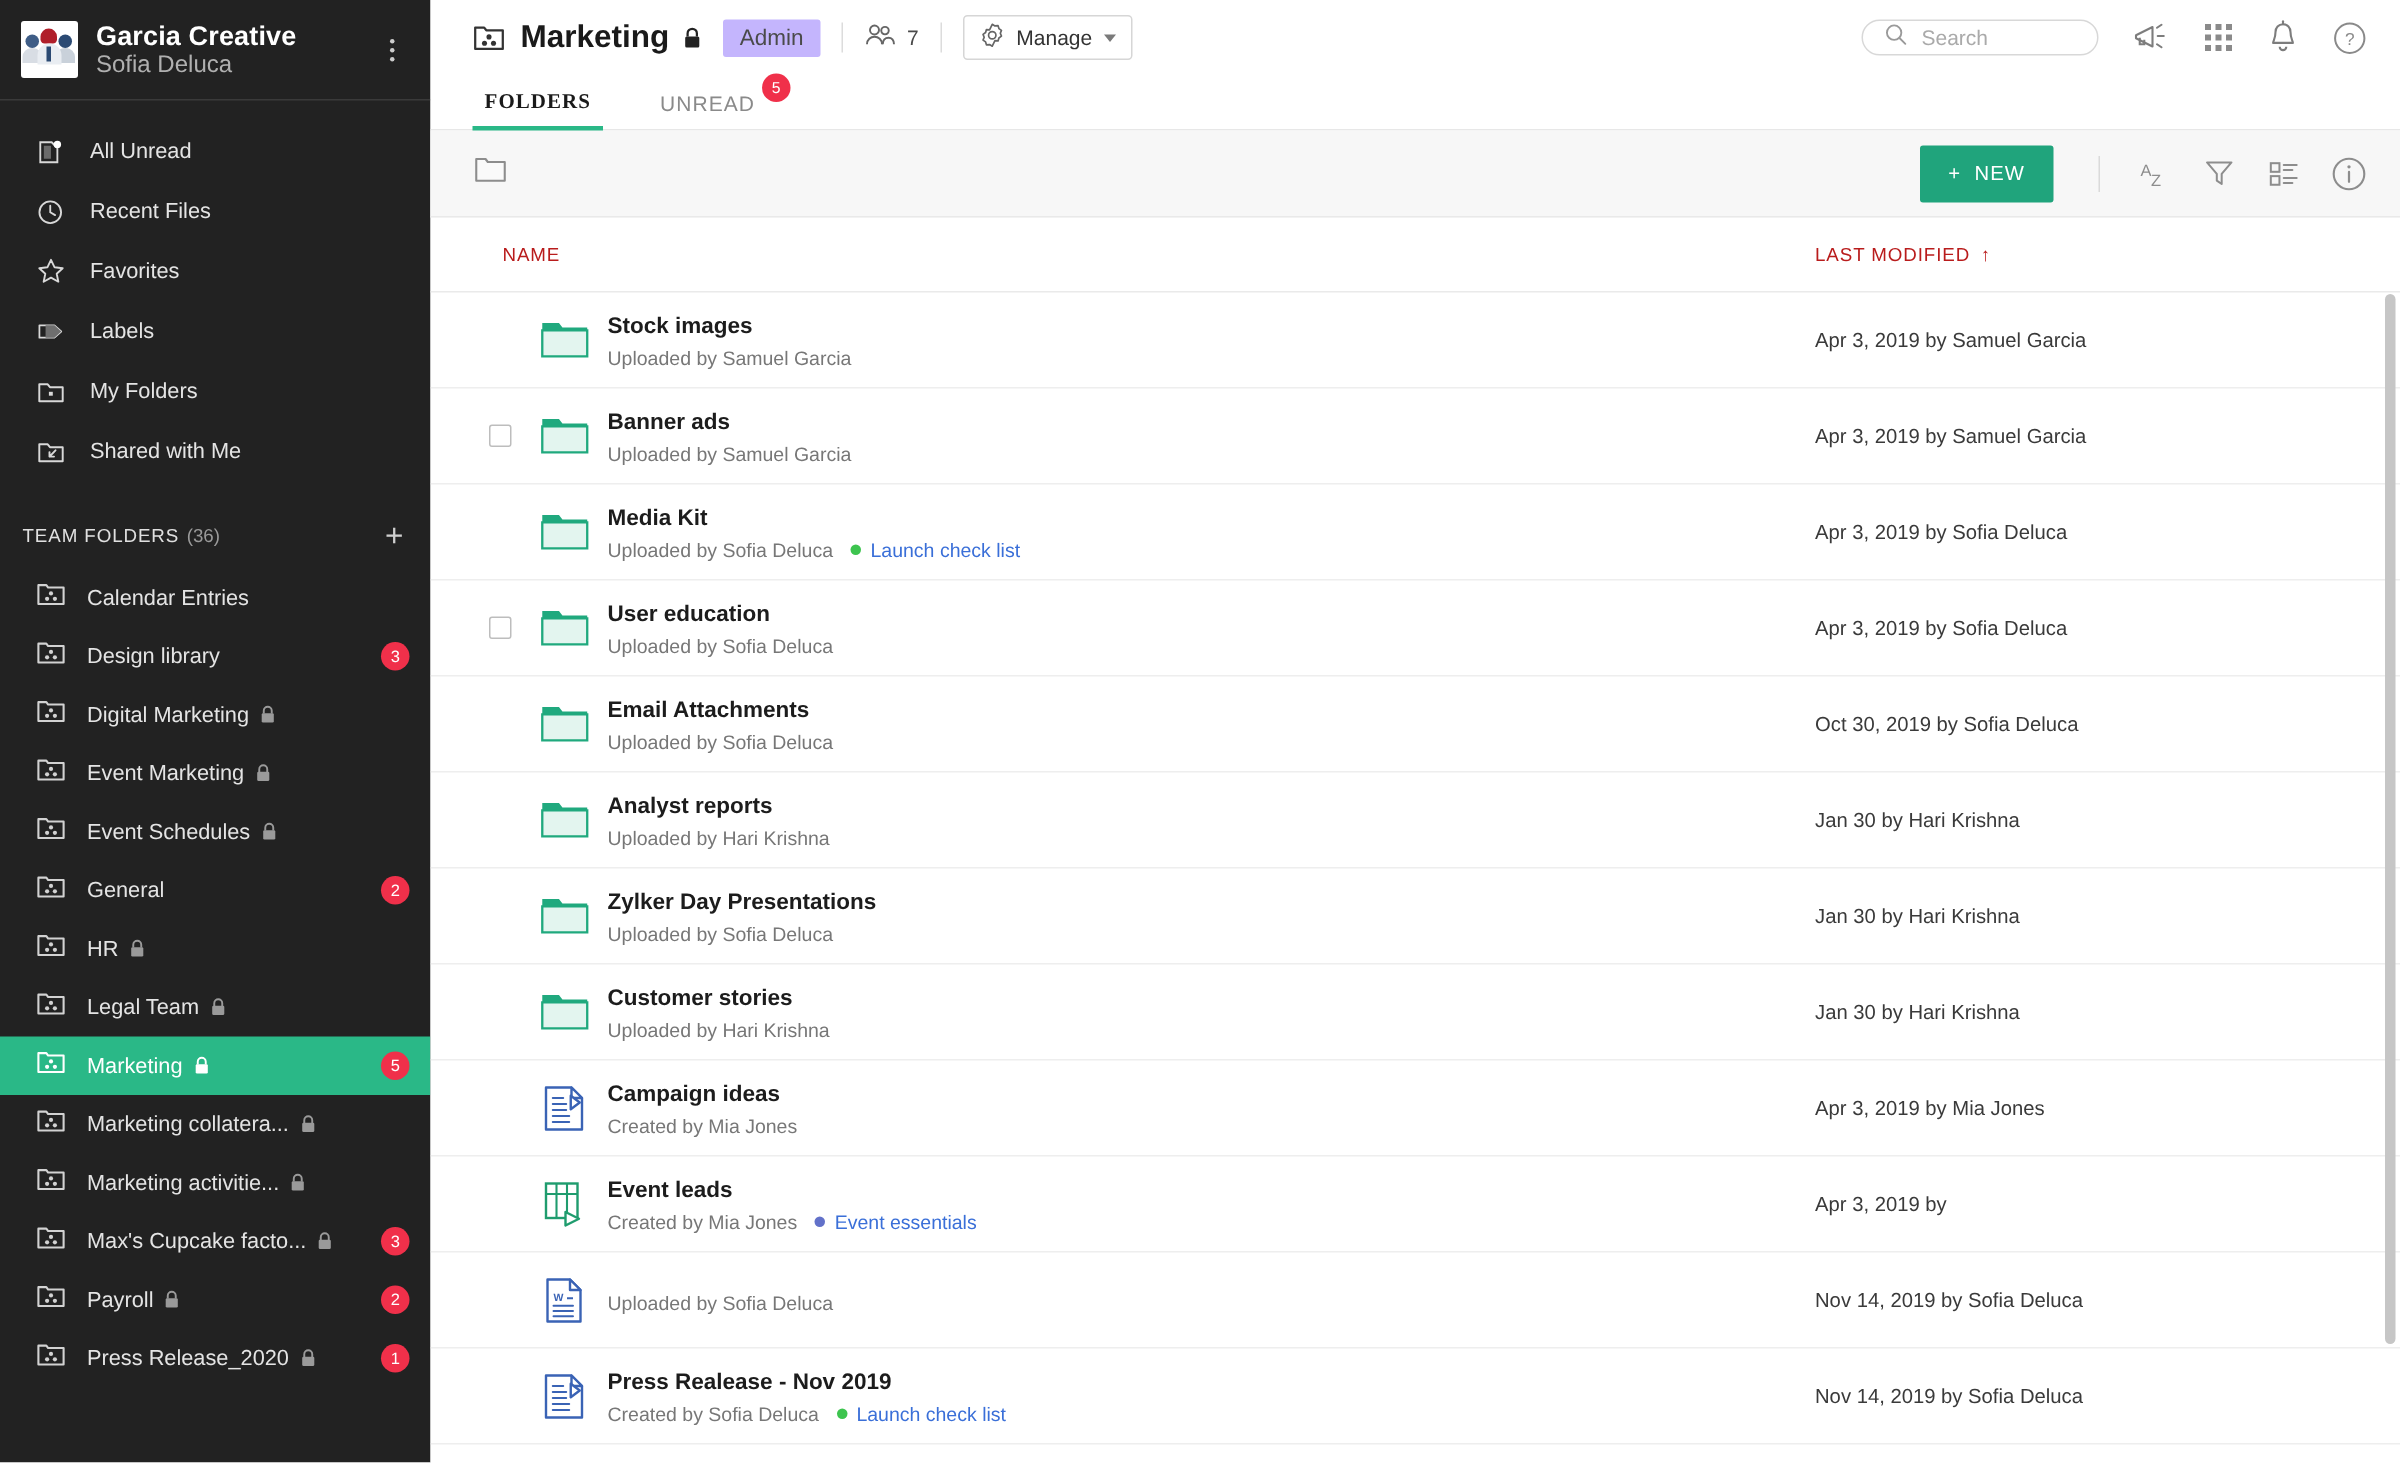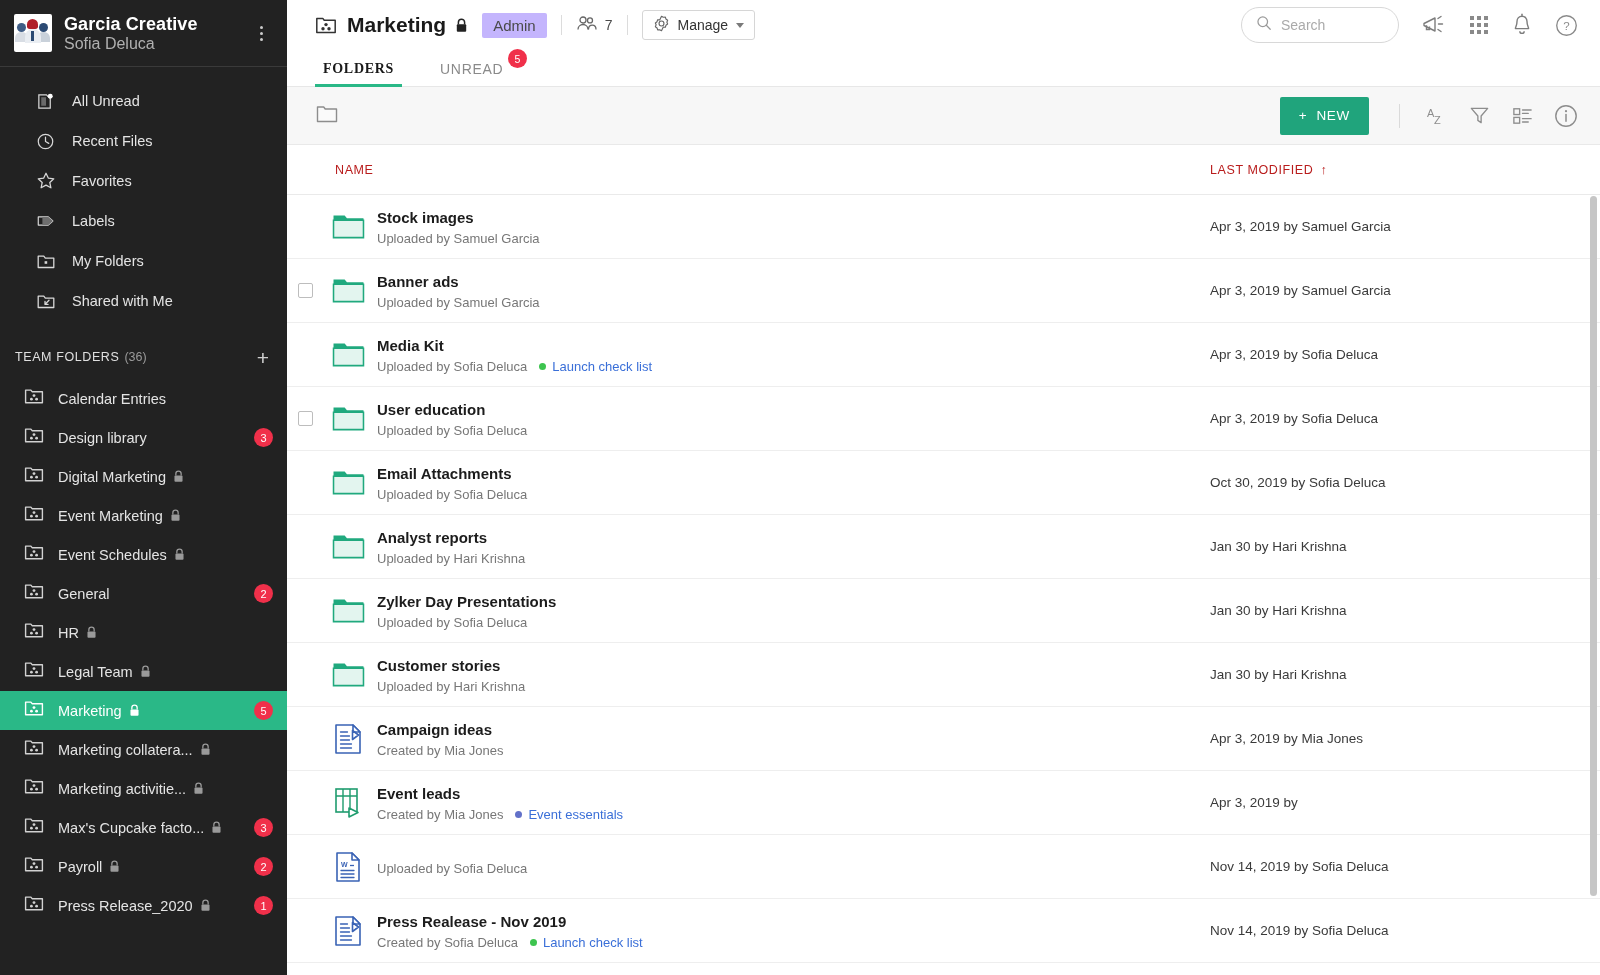--- a/index.html
+++ b/index.html
@@ -48,21 +48,20 @@
   .kebab { width: 20px; display: flex; flex-direction: column; align-items: center; gap: 3px; cursor: pointer; }
   .kebab i { width: 3px; height: 3px; background: #cccccc; border-radius: 50%; display: block; }
 
   .navlist { padding-top: 14px; }
   .navitem {
     height: 40px;
     display: flex; align-items: center;
     padding-left: 24px;
     cursor: pointer;
     position: relative;
-    margin-left: 12px;
   }
   .navitem .ni { width: 22px; height: 20px; flex-shrink: 0; display:flex; align-items:center; }
   .navitem .nlabel { margin-left: 14px; font-size: 14.5px; color: #e4e4e4; }
 
   .sectionhead {
     display: flex; align-items: center;
     padding: 0 18px 0 15px;
     height: 44px; margin-top: 14px;
   }
   .sectionhead .sh-t { font-size: 12.5px; letter-spacing: .6px; color: #e0e0e0; font-weight: normal; }
@@ -110,21 +109,21 @@
   .manage-btn {
     display: flex; align-items: center; gap: 8px;
     border: 1px solid #d6d6d6; border-radius: 3px;
     height: 30px; padding: 0 10px; font-size: 14px; color: #333;
     background: #fff; cursor: pointer;
   }
   .caret { width: 0; height: 0; border-left: 4.5px solid transparent; border-right: 4.5px solid transparent; border-top: 5px solid #7a7a7a; }
 
   .topright { margin-left: auto; display: flex; align-items: center; gap: 22px; }
   .searchbox {
-    width: 158px; height: 36px; border: 1px solid #d8d8d8; border-radius: 19px;
+    width: 158px; height: 24px; border: 1px solid #d8d8d8; border-radius: 19px;
     display: flex; align-items: center; padding: 0 14px; background: #fff;
   }
   .searchbox input {
     border: none; outline: none; margin-left: 9px; font-size: 14px; width: 100%;
     font-family: "Liberation Sans", sans-serif; color: #444;
     background: transparent;
   }
   .searchbox input::placeholder { color: #aaaaaa; }
   .ticon { cursor: pointer; display: flex; align-items: center; }
 
@@ -159,21 +158,21 @@
     font-size: 12.5px; letter-spacing: .6px; color: #b91c1c;
   }
   .col-name { flex: 1; }
   .col-mod { width: 390px; display: flex; align-items: center; gap: 7px; }
 
   .rows { flex: 1; overflow: hidden; position: relative; }
   .row {
     height: 64px;
     display: flex; align-items: center;
     border-bottom: 1px solid #eeeeee;
-    padding-left: 4px;
+    padding-left: 32px;
     cursor: pointer;
   }
   .chkcell { width: 28px; flex-shrink: 0; display: flex; align-items: center; justify-content: center; }
   .chk { width: 15px; height: 15px; border: 1px solid #bdbdbd; border-radius: 2px; background: #fff; cursor: pointer; }
   .iconcell { width: 58px; flex-shrink: 0; display: flex; align-items: center; justify-content: center; }
   .namecell { flex: 1; min-width: 0; }
   .rname { font-size: 15px; color: #1c1c1c; font-weight: bold; line-height: 19px; }
   .rsub { font-size: 13px; color: #777777; margin-top: 4px; display: flex; align-items: center; }
   .rsub .dot { width: 7px; height: 7px; border-radius: 50%; margin: 0 6px 0 12px; display:inline-block; }
   .rsub .tag { color: #3a6fd8; }

